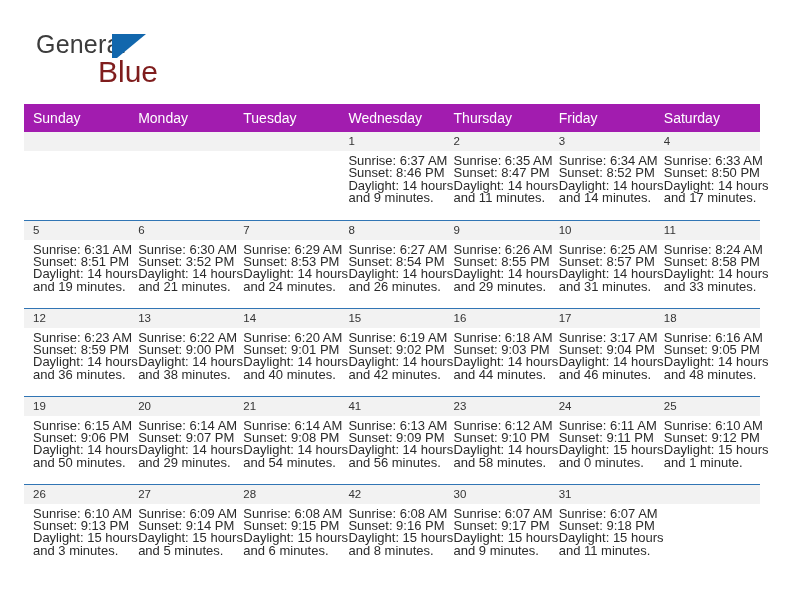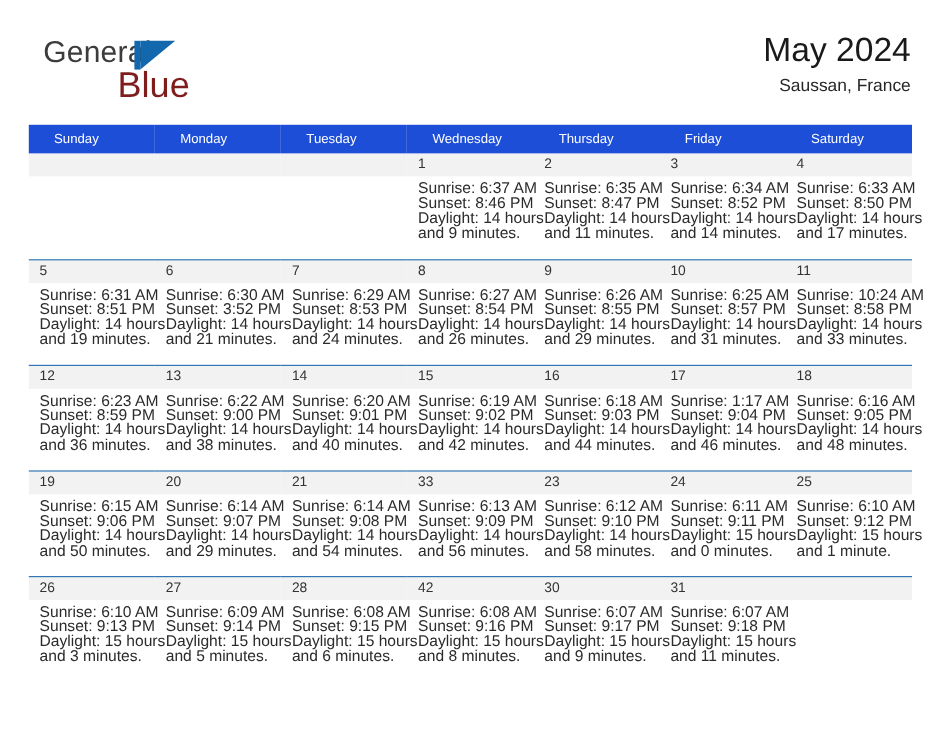--- a/index.html
+++ b/index.html
@@ -107,26 +107,26 @@
     left: 24px;
     top: 104px;
     width: 736px;
   }
   table.cal {
     width: 736px;
     border-collapse: collapse;
     table-layout: fixed;
   }
   table.cal th {
-    background: #1d4ed8;
+    background: #a21caf;
     color: #ffffff;
-    font-size: 11px;
+    font-size: 14px;
     font-weight: normal;
     text-align: left;
-    padding: 6px 0 6px 21px;
+    padding: 6px 0 6px 9px;
     height: 12px;
     border: 0;
   }
   table.cal td {
     vertical-align: top;
     padding: 0;
     border: 0;
     border-top: 1px solid #3175b4;
     height: 88px;
     box-sizing: border-box;
@@ -165,24 +165,20 @@
 
     <div class="brand">
       <span class="brand-general">General</span>
       <span class="brand-flag">
         <span class="bar"></span>
         <span class="tri"></span>
       </span>
       <span class="brand-blue">Blue</span>
     </div>
 
-    <div class="title-block">
-      <h1 class="cal-title">May 2024</h1>
-      <div class="cal-sub">Saussan, France</div>
-    </div>
 
   </div>
 
   <div class="calendar">
     <table class="cal">
       <thead>
         <tr id="weekday-row">
             <th>Sunday</th>
             <th>Monday</th>
             <th>Tuesday</th>
@@ -291,21 +287,21 @@
               <div class="details">
                 <div class="line">Sunrise: 6:25 AM</div>
                 <div class="line">Sunset: 8:57 PM</div>
                 <div class="line">Daylight: 14 hours</div>
                 <div class="line">and 31 minutes.</div>
               </div>
             </td>
             <td class="day-cell">
               <span class="daynum">11</span>
               <div class="details">
-                <div class="line">Sunrise: 10:24 AM</div>
+                <div class="line">Sunrise: 8:24 AM</div>
                 <div class="line">Sunset: 8:58 PM</div>
                 <div class="line">Daylight: 14 hours</div>
                 <div class="line">and 33 minutes.</div>
               </div>
             </td>
           </tr>
           <tr class="week-row">
             <td class="day-cell">
               <span class="daynum">12</span>
               <div class="details">
@@ -347,21 +343,21 @@
               <div class="details">
                 <div class="line">Sunrise: 6:18 AM</div>
                 <div class="line">Sunset: 9:03 PM</div>
                 <div class="line">Daylight: 14 hours</div>
                 <div class="line">and 44 minutes.</div>
               </div>
             </td>
             <td class="day-cell">
               <span class="daynum">17</span>
               <div class="details">
-                <div class="line">Sunrise: 1:17 AM</div>
+                <div class="line">Sunrise: 3:17 AM</div>
                 <div class="line">Sunset: 9:04 PM</div>
                 <div class="line">Daylight: 14 hours</div>
                 <div class="line">and 46 minutes.</div>
               </div>
             </td>
             <td class="day-cell">
               <span class="daynum">18</span>
               <div class="details">
                 <div class="line">Sunrise: 6:16 AM</div>
                 <div class="line">Sunset: 9:05 PM</div>
@@ -392,21 +388,21 @@
             <td class="day-cell">
               <span class="daynum">21</span>
               <div class="details">
                 <div class="line">Sunrise: 6:14 AM</div>
                 <div class="line">Sunset: 9:08 PM</div>
                 <div class="line">Daylight: 14 hours</div>
                 <div class="line">and 54 minutes.</div>
               </div>
             </td>
             <td class="day-cell">
-              <span class="daynum">33</span>
+              <span class="daynum">41</span>
               <div class="details">
                 <div class="line">Sunrise: 6:13 AM</div>
                 <div class="line">Sunset: 9:09 PM</div>
                 <div class="line">Daylight: 14 hours</div>
                 <div class="line">and 56 minutes.</div>
               </div>
             </td>
             <td class="day-cell">
               <span class="daynum">23</span>
               <div class="details">

